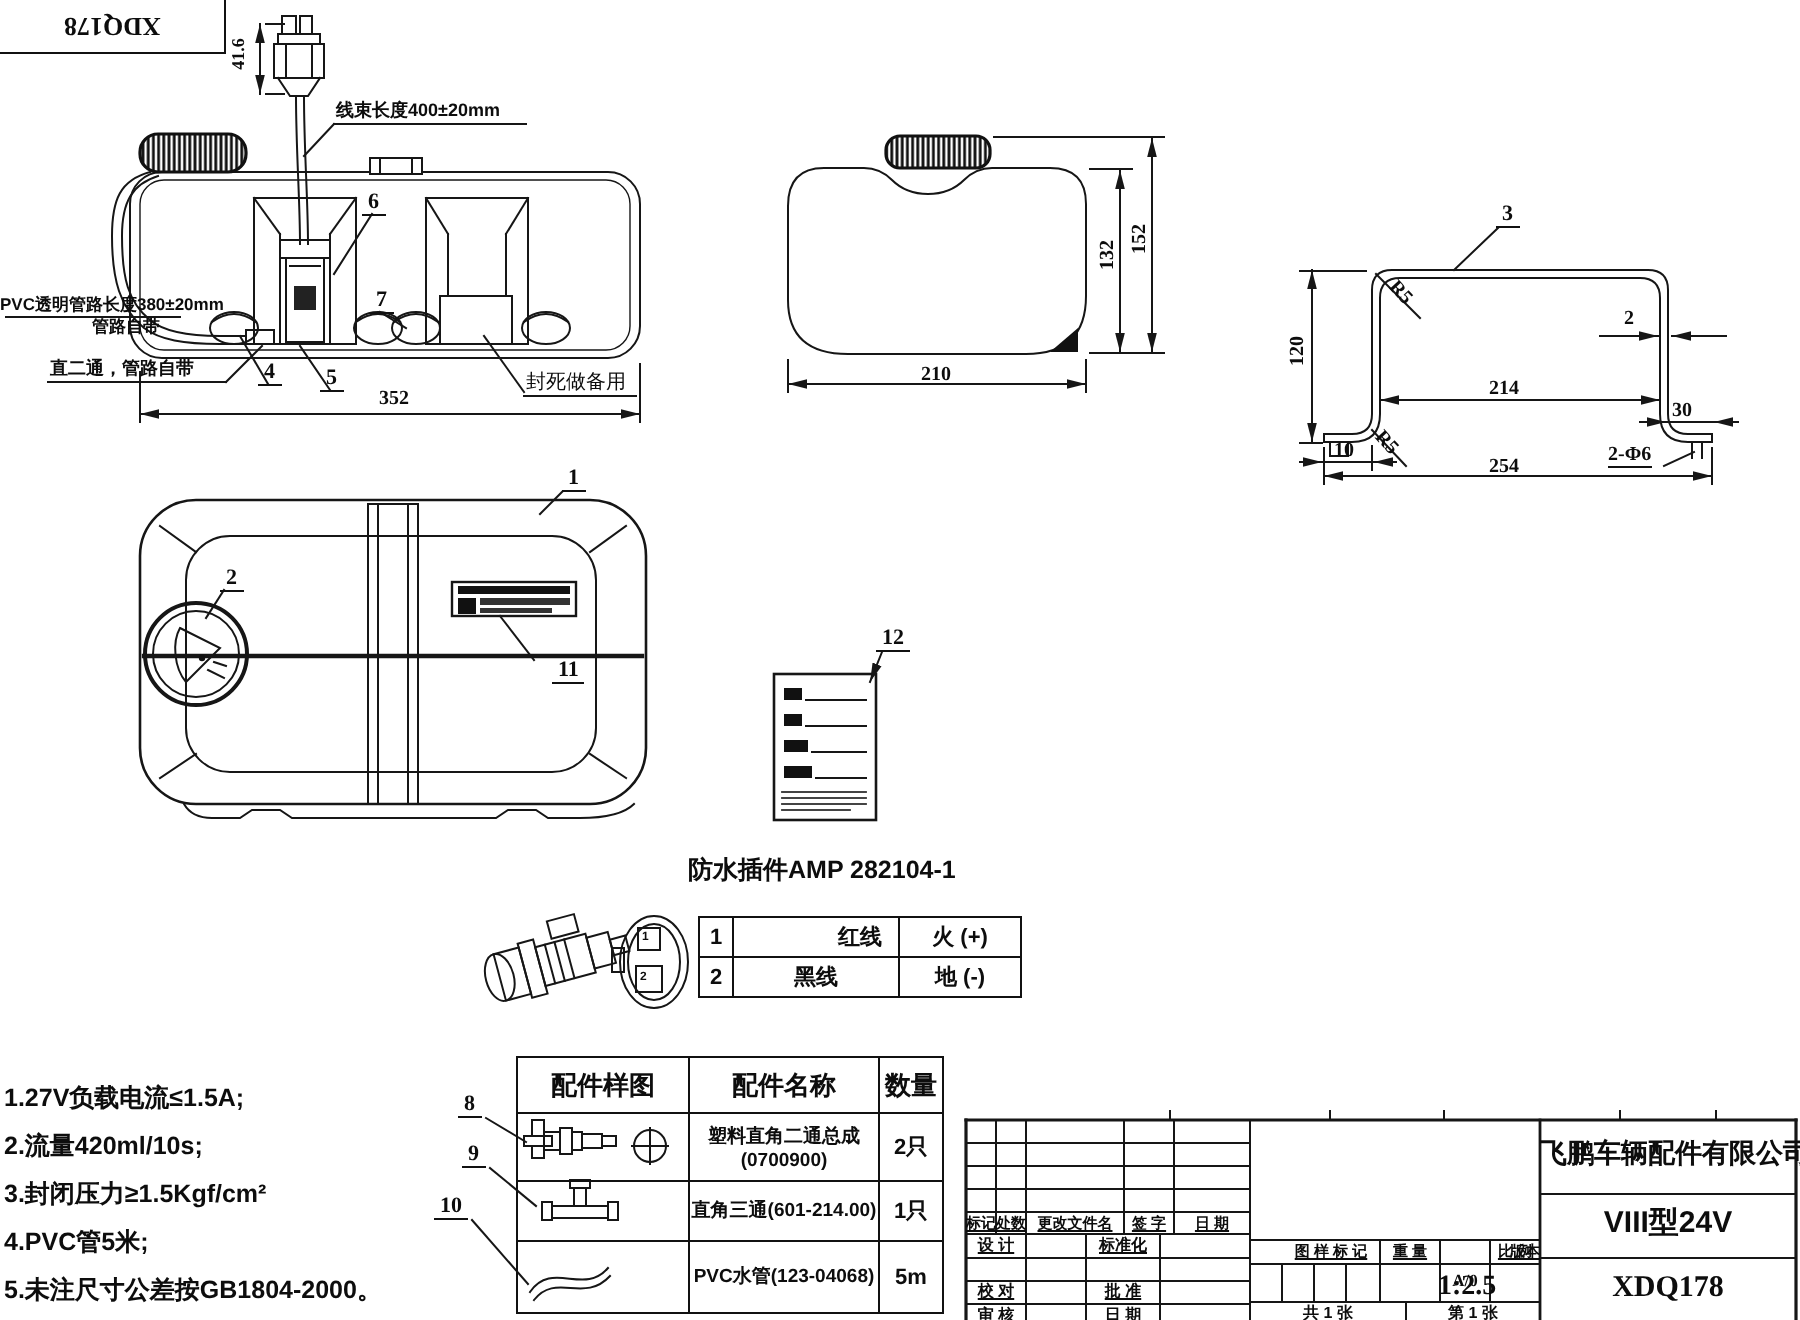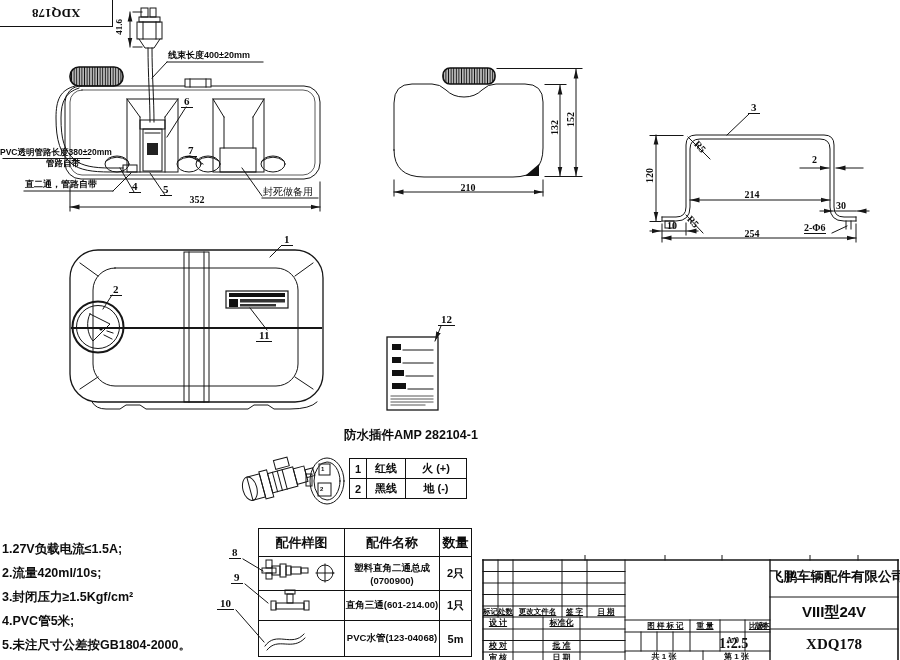--- a/index.html
+++ b/index.html
@@ -330,32 +330,32 @@
 <span class="t dim ctr" style="left:737px;top:228px;width:30px;">254</span>
 <span class="t dim" style="left:836px;top:200px;">30</span>
 <span class="t dim" style="left:667px;top:220px;">10</span>
 <span class="t dim" style="left:812px;top:154px;">2</span>
 <span class="t dim" style="left:694px;top:141px;transform:rotate(47deg);">R5</span>
 <span class="t dim" style="left:687px;top:216px;transform:rotate(47deg);">R5</span>
 <span class="t dim" style="left:804px;top:222px;border-bottom:1.2px solid #111;">2-Φ6</span>
 
 <span class="t co" style="left:281px;top:233px;">1</span>
 <span class="t co" style="left:110px;top:283px;">2</span>
-<span class="t co" style="left:256px;top:329px;">11</span>
+<span class="t co" style="left:276px;top:329px;">11</span>
 <span class="t co" style="left:438px;top:313px;">12</span>
 
 <span class="t cjk" style="left:344px;top:429px;font-size:12.5px;">防水插件AMP 282104-1</span>
 <span class="t" style="left:321px;top:466px;font-size:6px;font-weight:bold;">1</span>
 <span class="t" style="left:320px;top:486px;font-size:6px;font-weight:bold;">2</span>
 
 <table class="grid amp-tbl">
   <tbody>
     <tr>
       <td style="width:16px;">1</td>
-      <td style="width:38px;">红线</td>
+      <td style="width:38px;padding-left:44px;">红线</td>
       <td style="width:60px;">火 (+)</td>
     </tr>
     <tr>
       <td>2</td>
       <td>黑线</td>
       <td>地 (-)</td>
     </tr>
   </tbody>
 </table>
 

